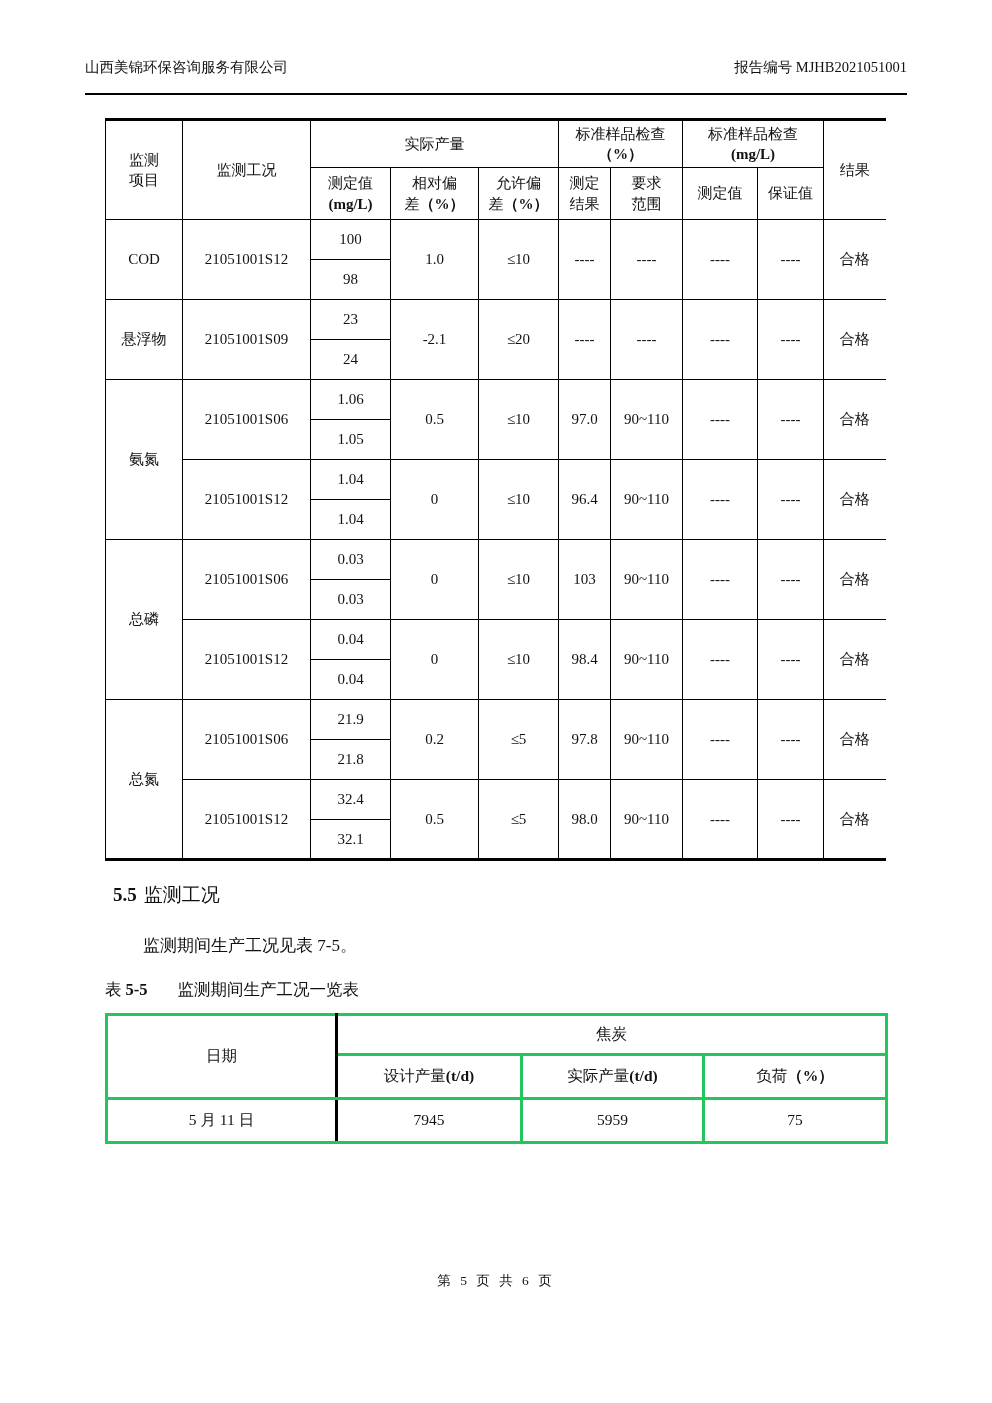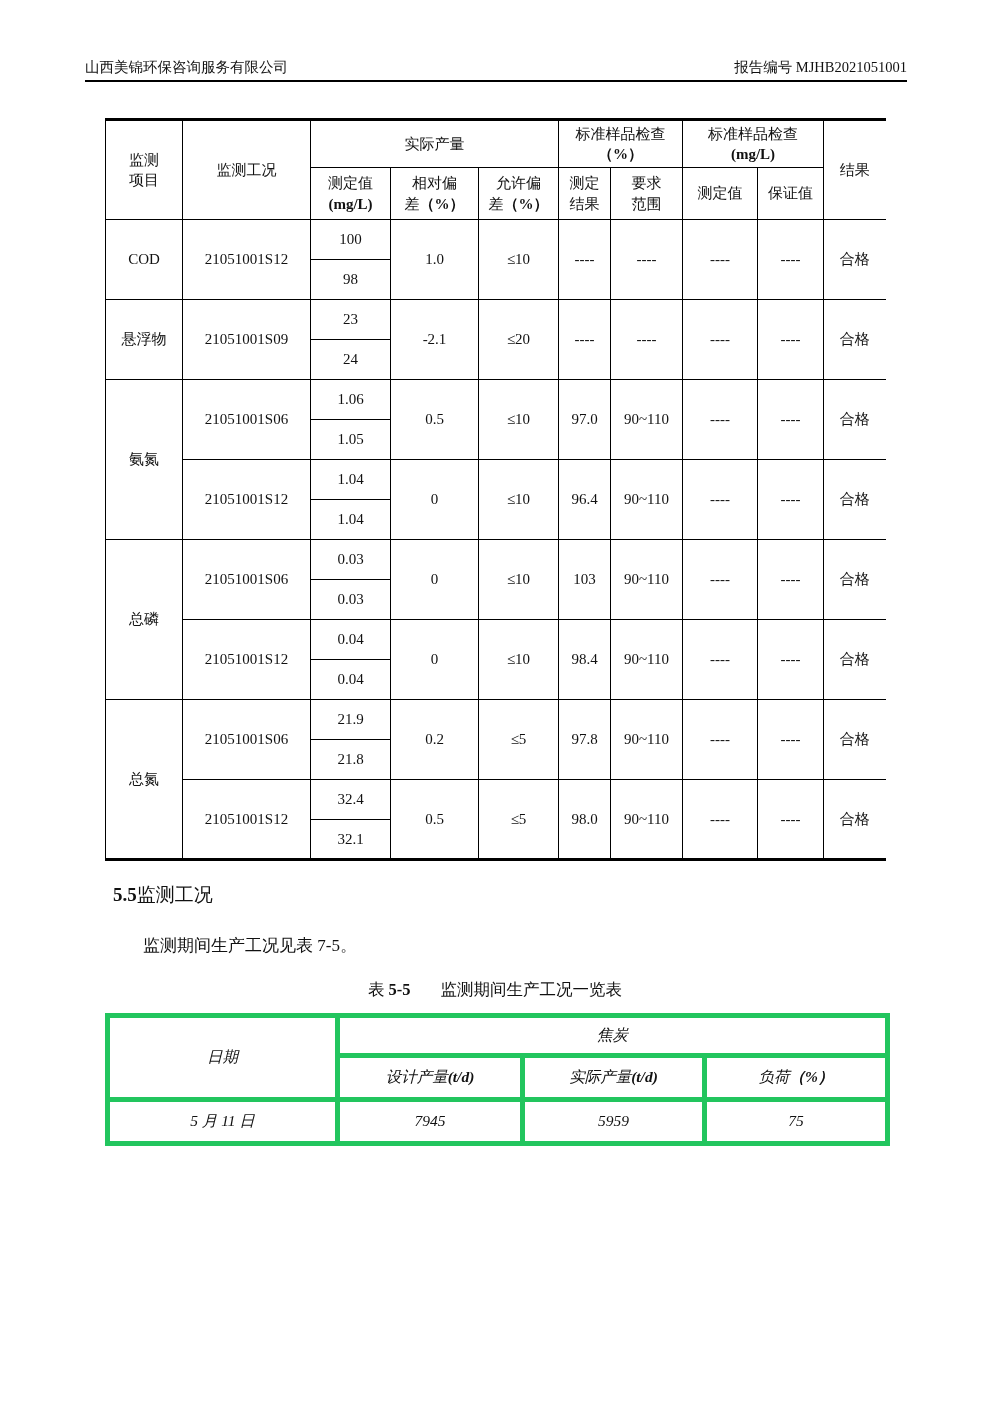--- a/index.html
+++ b/index.html
@@ -5,54 +5,54 @@
   html,body { margin:0; padding:0; background:#e8e8e8; }
   .page {
     position:relative; width:992px; height:1403px; margin:0 auto;
     background:#ffffff; color:#111;
     font-family:"Liberation Serif","DejaVu Serif",serif;
   }
   
   .doc-header {
     position:absolute; top:58px; left:85px; width:822px;
     display:flex; justify-content:space-between; align-items:flex-end;
-    font-size:14.5px; padding-bottom:3px; border-bottom:2px solid #000;
+    font-size:14.5px; padding-bottom:16px; border-bottom:2px solid #000;
   }
   
   table.qc {
     position:absolute; top:118px; left:105px; width:780px;
     border-collapse:collapse; table-layout:fixed;
     border-top:3px solid #000; border-bottom:3px solid #000;
   }
   table.qc td {
     border:1px solid #000; text-align:center; vertical-align:middle;
     font-size:15px; padding:0; line-height:1.35; overflow:hidden;
   }
   table.qc td.noright { border-right:none; }
   table.qc tr.h1 { height:48px; }
   table.qc tr.h2 { height:52px; }
   table.qc tr.sub { height:40px; }
   .bold-en { font-weight:bold; }
   
   .sec-heading { position:absolute; top:882px; left:113px; font-size:19px; }
-  .sec-heading .num { font-weight:bold; }
+  .sec-heading .num { font-weight:bold; margin-right:7px; }
   .paragraph   { position:absolute; top:934px; left:143px; font-size:17px; }
   .tbl-caption { position:absolute; top:979px; left:105px; width:780px;
-                 text-align:center; font-size:16.5px; }
+                 font-size:16.5px; }
   .tbl-caption .num { font-weight:bold; margin-left:4px; }
   .tbl-caption .title { margin-left:30px; }
   
   table.prod {
     position:absolute; top:1013px; left:105px; width:780px;
     border-collapse:collapse; table-layout:fixed;
     border-top:3px solid #000; border-bottom:3px solid #000;
   }
   table.prod td {
-    border:5px solid #22c55e; text-align:center; vertical-align:middle;
-    font-size:15.5px; padding:0; line-height:1.3;font-style:italic;
+    border:3px solid #22c55e; text-align:center; vertical-align:middle;
+    font-size:15.5px; padding:0; line-height:1.3;
   }
   table.prod td.thickr { border-right:3px solid #000; }
   table.prod tr.p1 { height:40px; }
   table.prod tr.p2 { height:44px; }
   table.prod tr.p3 { height:44px; }
   
   .doc-footer { position:absolute; top:1272px; left:0; width:100%;
                 text-align:center; font-size:13.5px; letter-spacing:3px; }
 </style>
 </head>
@@ -250,14 +250,15 @@
     </tr>
     <tr class="p3">
       <td class="thickr">5 月 11 日</td>
       <td>7945</td>
       <td>5959</td>
       <td>75</td>
     </tr>
   </tbody>
     </table>
 
+  <div class="doc-footer">第 5 页 共 6 页</div>
 
 </div>
 
 </body></html>

